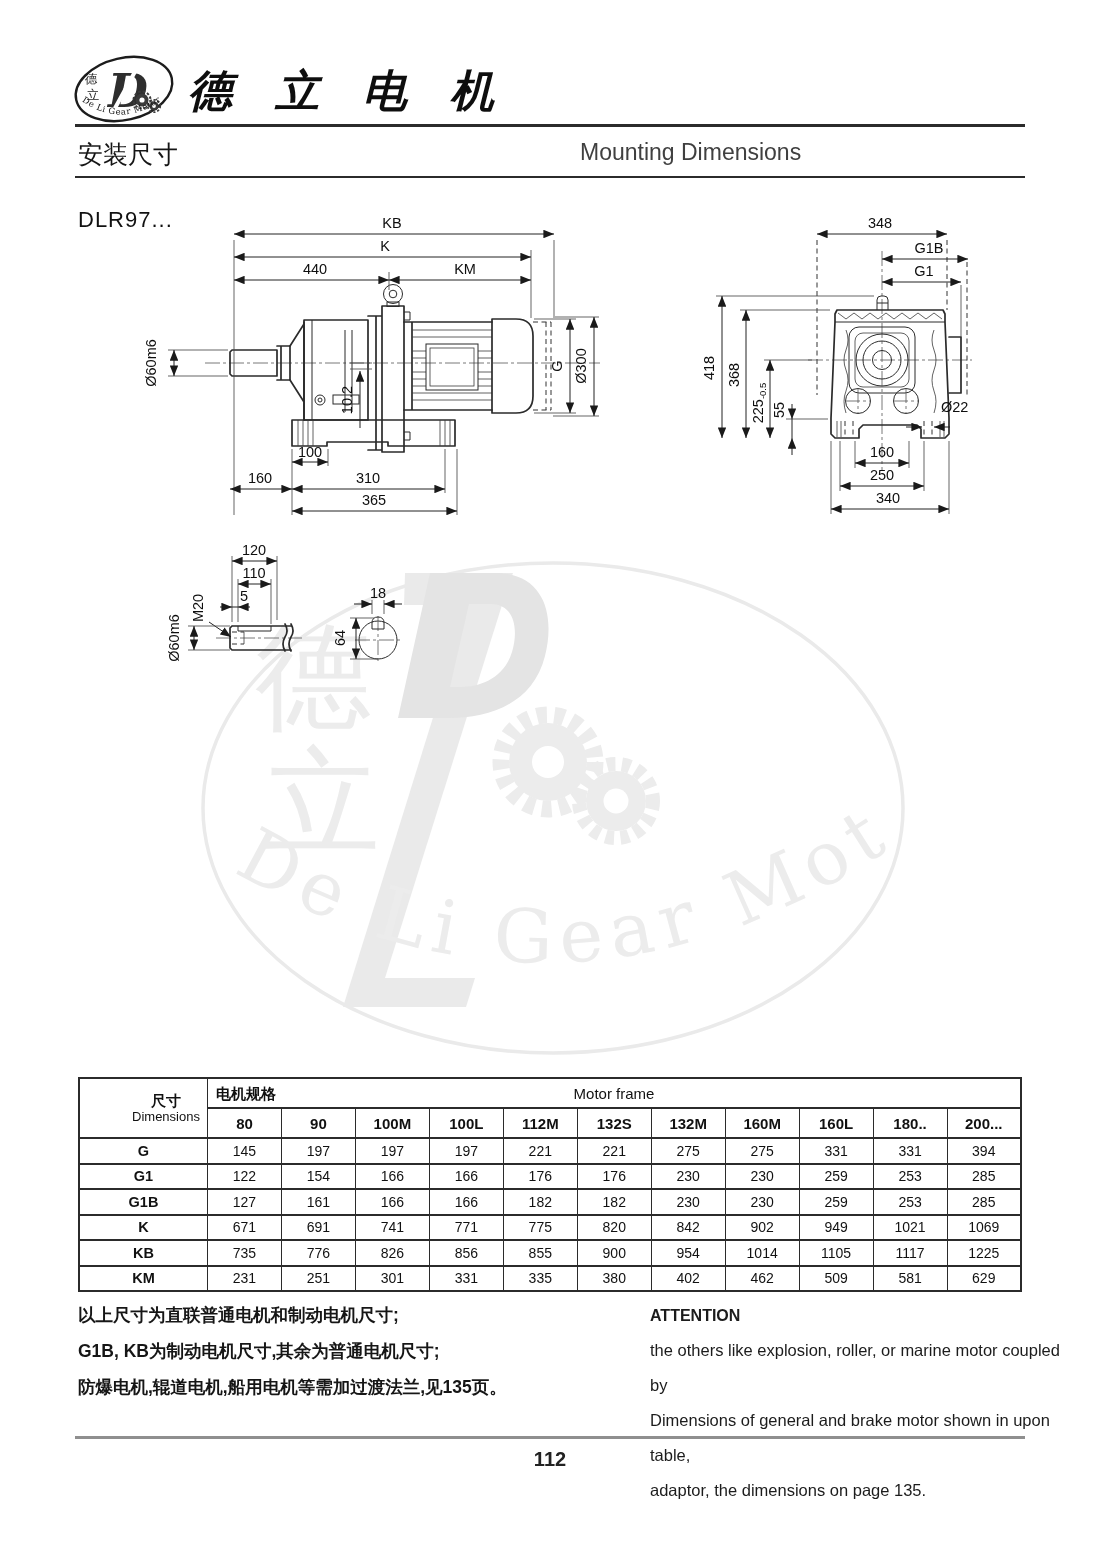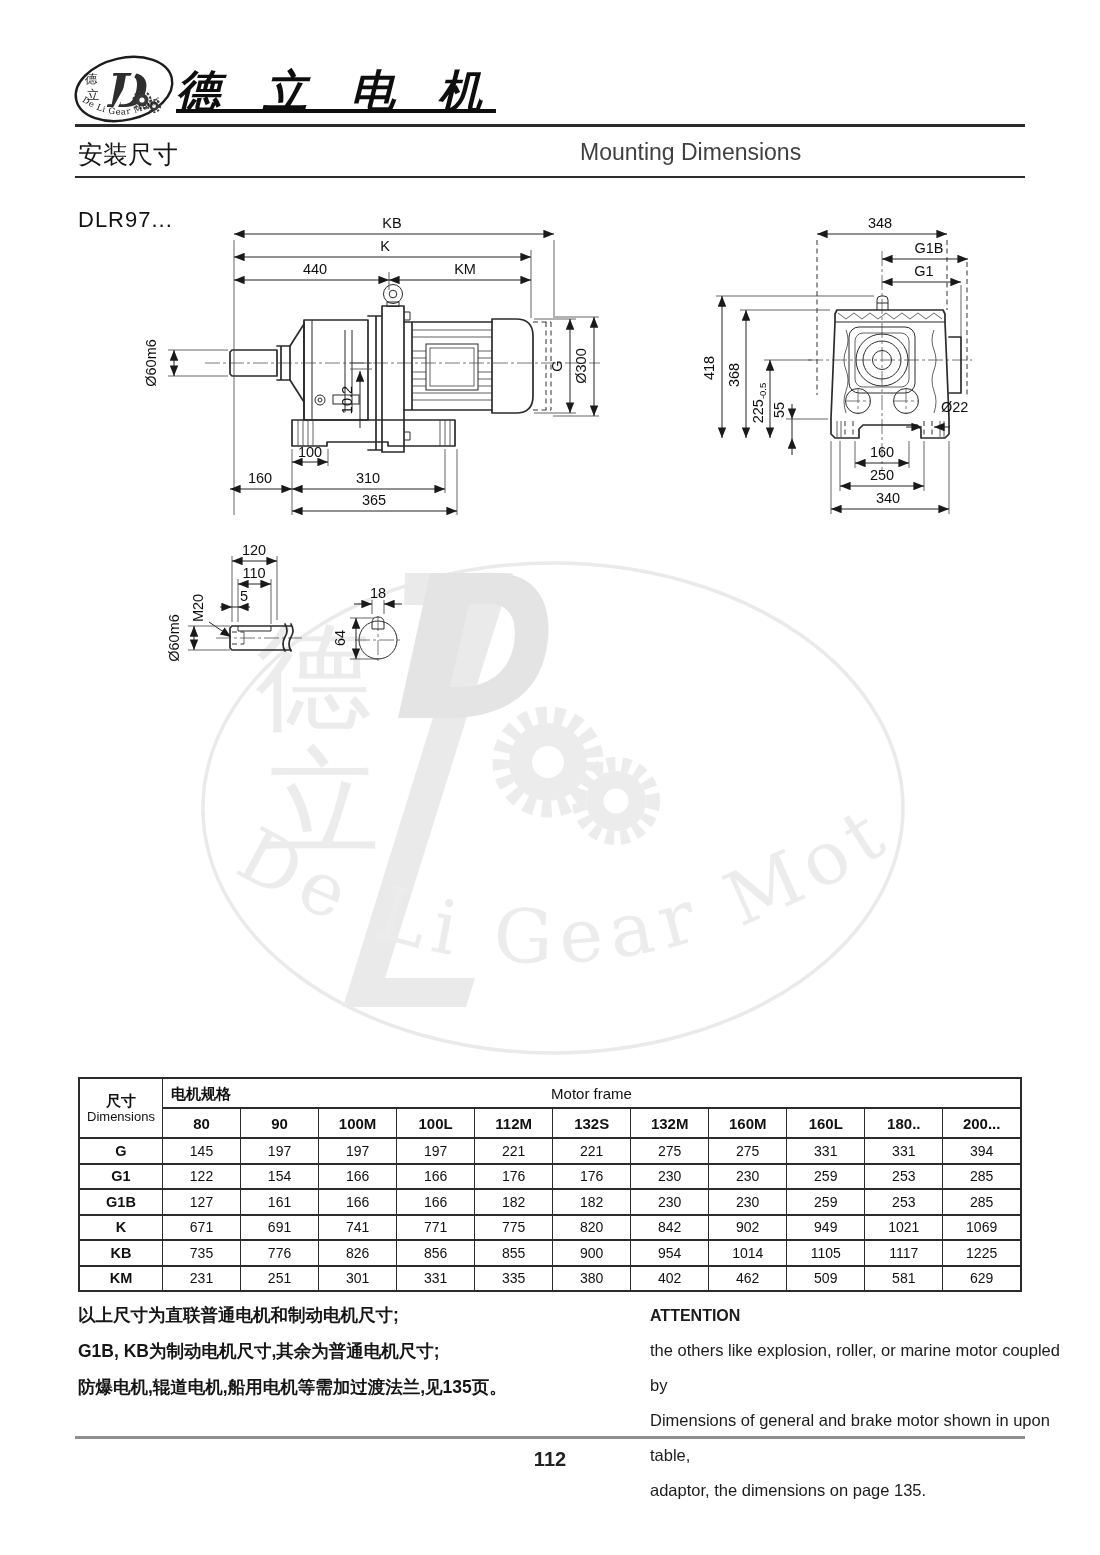--- a/index.html
+++ b/index.html
@@ -20,21 +20,21 @@
   .dash{stroke:#333;stroke-width:1;fill:none;stroke-dasharray:5 3.5;}
   .lb{font-family:"Liberation Sans",sans-serif;font-size:14.5px;fill:#0e0e0e;}
   .wmtx{font-family:"DejaVu Serif",serif;fill:#ececec;}
   
   table{border-collapse:collapse;table-layout:fixed;width:944px;font-family:"Liberation Sans",sans-serif;}
   table,th,td{border:1px solid #2b2b2b;}
   th,td{border-top-width:2px;border-bottom-width:2px;text-align:center;padding:0;}
   table{border-width:2px;}
   thead tr{height:30px;}
   tbody tr{height:25.5px;}
-  th.c1{width:82px;font-size:15px;}
+  th.c1{width:82px;font-size:15px;padding-left:45px;}
   th.c1 .sub{font-weight:normal;font-size:13px;margin-top:-2px;}
   th.spec{position:relative;font-weight:normal;font-size:15px;}
   .spec-zh{position:absolute;left:8px;top:6px;font-weight:bold;font-size:15px;}
   th.fr{font-size:15px;}
   tbody th{font-size:14.5px;}
   tbody td{font-size:14px;}
   .note-zh{font-size:17.5px;font-weight:600;line-height:36px;color:#161616;}
   .note-en{font-size:16.5px;line-height:35px;color:#1c1c1c;}
   .note-en .hd{font-weight:bold;font-size:16px;}
   .pagenum{width:1100px;text-align:center;font-size:20px;color:#222;font-weight:bold;}
@@ -85,21 +85,21 @@
     <circle cx="84" cy="56" r="6.2" fill="none" stroke="#3a3a3a" stroke-width="1.8" stroke-dasharray="2.2 1.8"></circle>
     <circle cx="84" cy="56" r="4.6" fill="#3a3a3a"></circle>
     <circle cx="84" cy="56" r="1.9" fill="#ffffff"></circle>
   </g>
   <path id="lgp" d="M 10,50 Q 54,82 100,44" fill="none"></path>
   <text font-size="8.5" letter-spacing="0.6" fill="#161616" font-family="DejaVu Serif,serif">
     <textPath href="#lgp" startOffset="2">De Li Gear Motor</textPath>
   </text>
 </svg>
 
-<div class="abs brand" style="left:176px;top:62px;text-decoration:underline;">德 立 电 机</div>
+<div class="abs brand" style="left:188px;top:62px;">德 立 电 机</div>
 <div class="abs rule" style="left:75px;top:124px;width:950px;height:2.5px;"></div>
 
 <div class="abs title-zh" style="left:78px;top:138px;">安装尺寸</div>
 <div class="abs title-en" style="left:580px;top:139px;">Mounting Dimensions</div>
 <div class="abs rule" style="left:75px;top:176px;width:950px;height:1.6px;"></div>
 
 <div class="abs model" style="left:78px;top:207px;">DLR97...</div>
 
 <svg class="abs" style="left:60px;top:195px;" width="1000" height="545" viewBox="60 195 1000 545">
   <defs>

